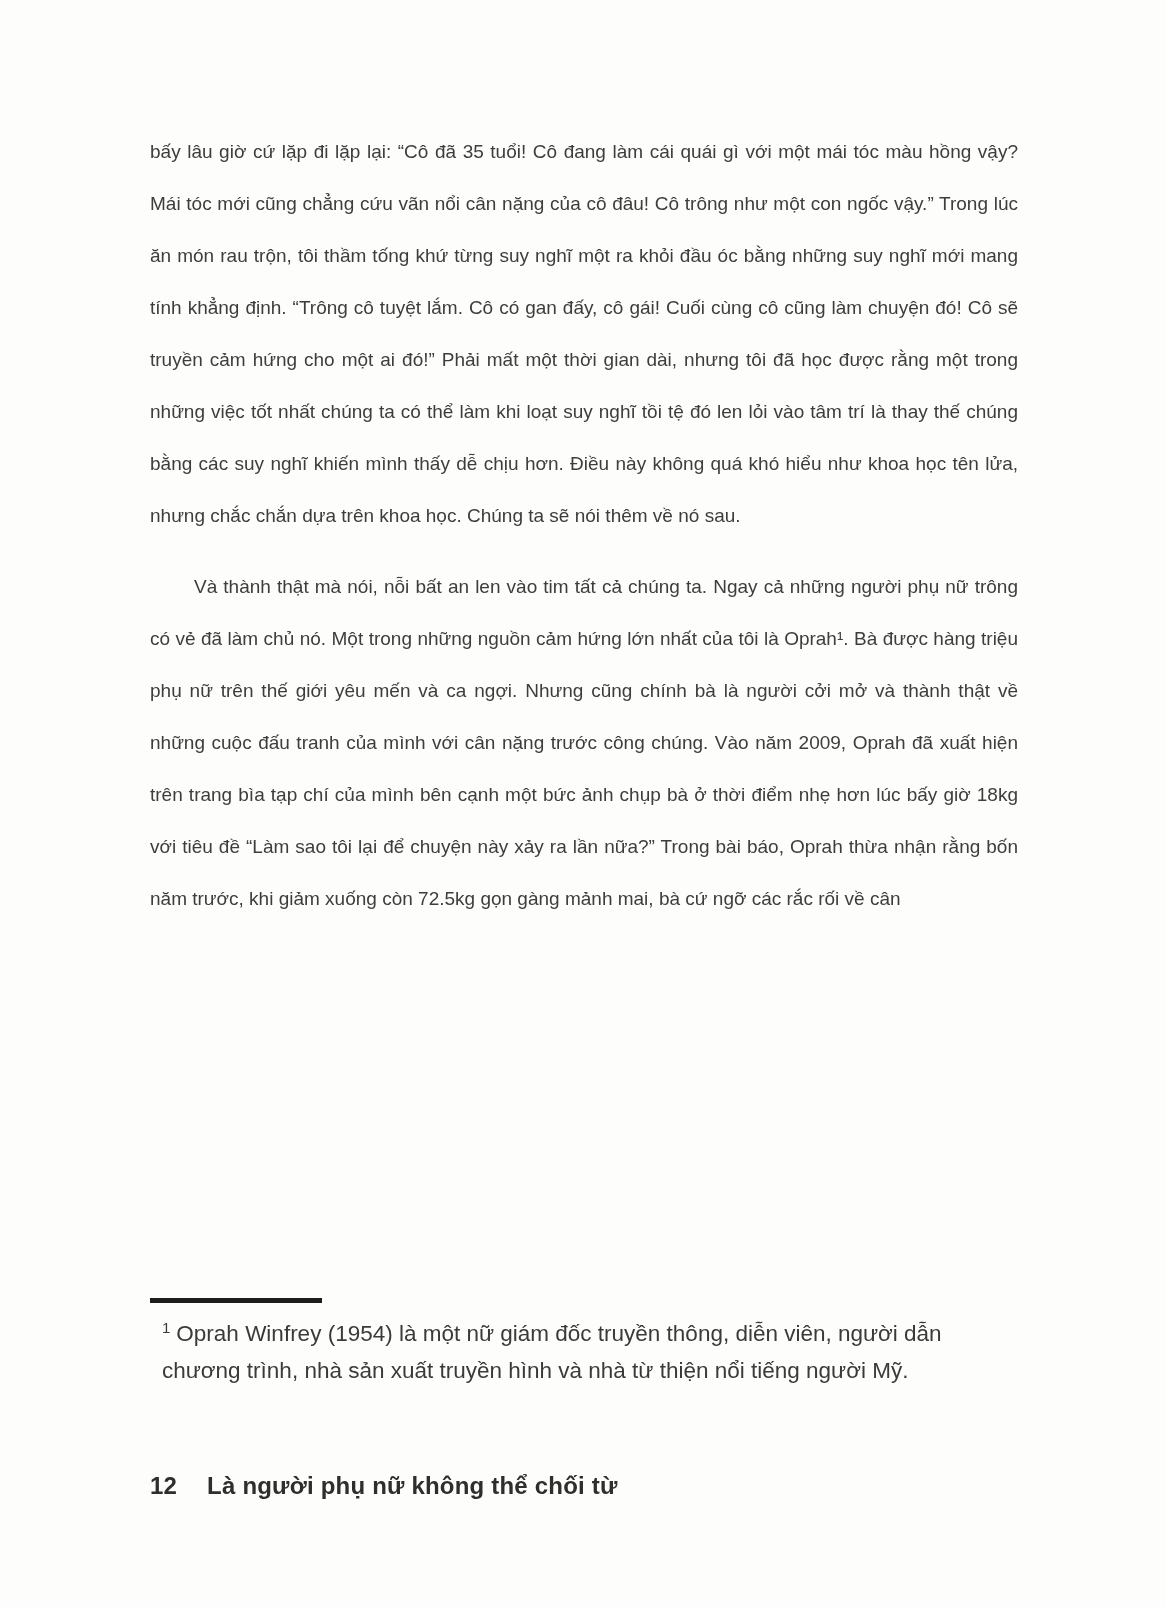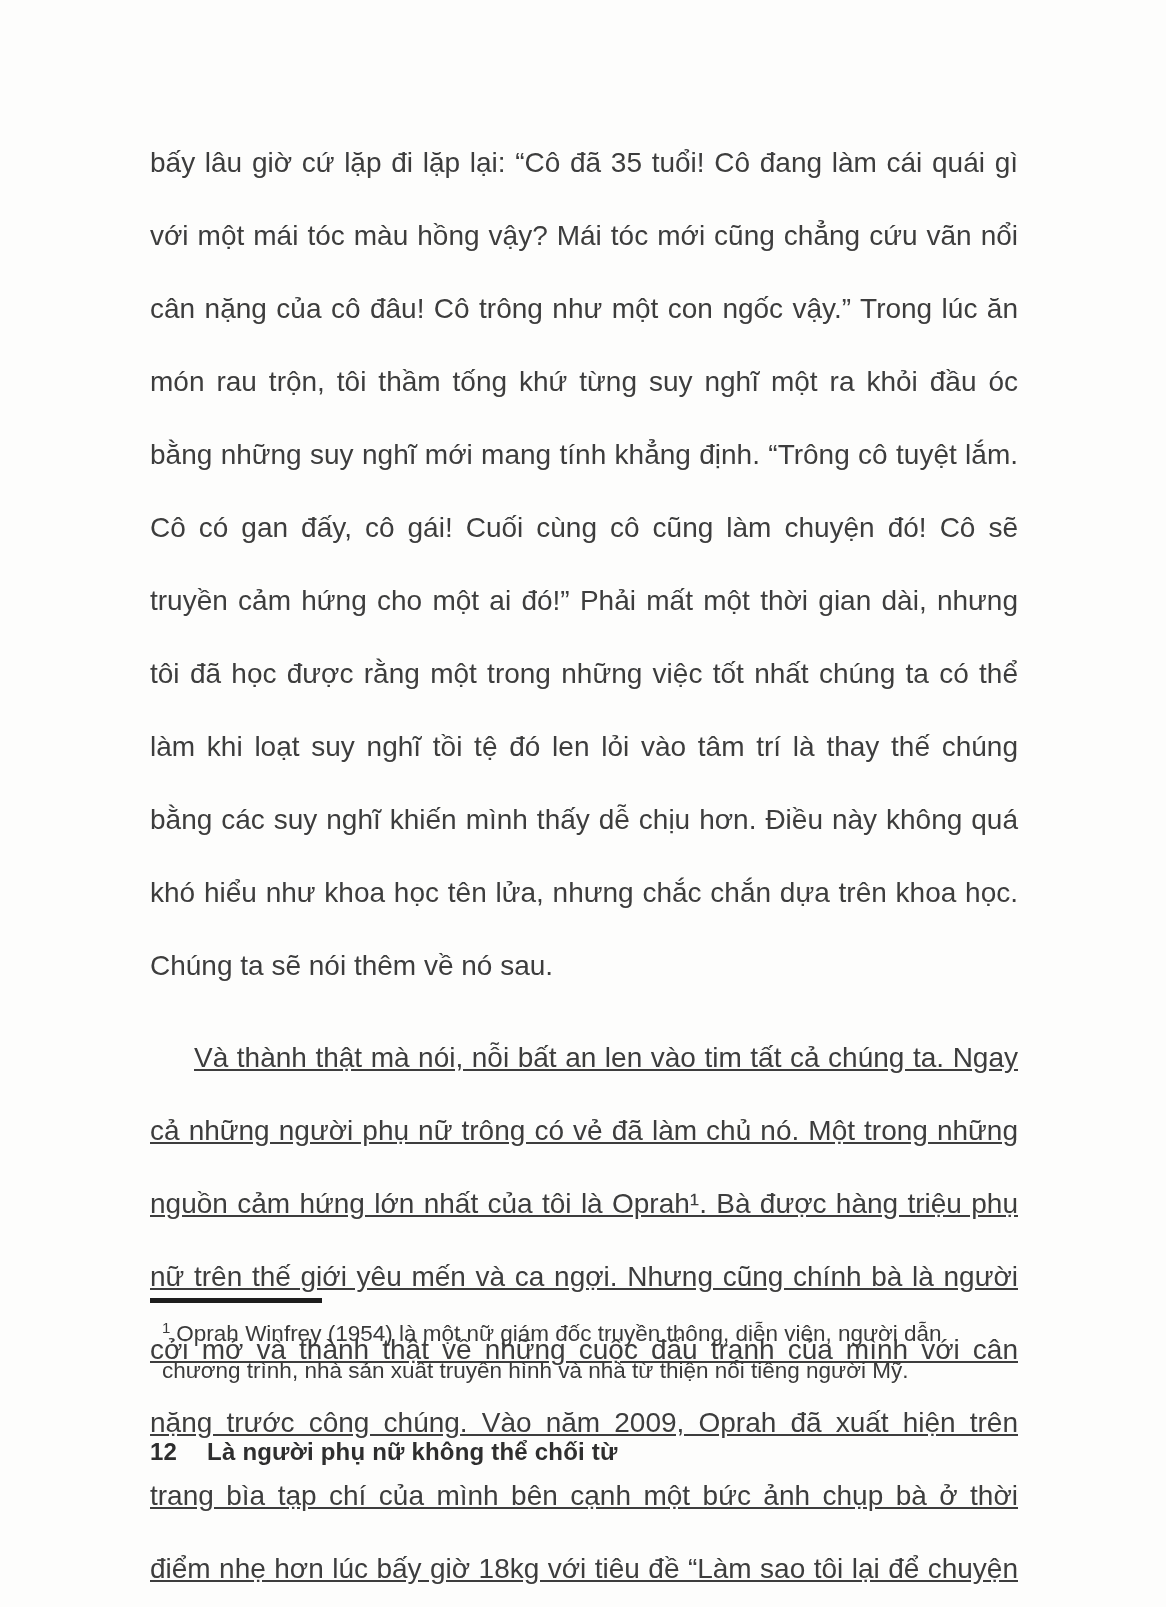--- a/index.html
+++ b/index.html
@@ -17,29 +17,28 @@
     overflow: hidden;
   }
   .content {
     position: absolute;
     left: 150px;
     width: 868px;
     top: 126px;
   }
   .para {
     margin: 0;
-    font-size: 28px;
-    line-height: 73px;
+    font-size: 19px;
+    line-height: 52px;
     text-align: justify;
     text-justify: inter-word;
     color: #3d3d3d;
   }
   .para + .para {
     margin-top: 19px;
-    text-decoration: underline;
   }
   .para.indent {
     text-indent: 44px;
   }
   .footnote-block {
     position: absolute;
     left: 150px;
     width: 868px;
     top: 1298px;
   }
@@ -59,21 +58,21 @@
   .footnote sup {
     font-size: 15px;
     line-height: 0;
   }
   .fn-text {
     margin-left: 6px;
   }
   .footer {
     position: absolute;
     left: 150px;
-    top: 1438px;
+    top: 1472px;
     font-size: 24px;
     font-weight: bold;
     color: #2e2e2e;
     letter-spacing: 0.2px;
   }
   .book-title {
     margin-left: 30px;
   }
 </style>
 </head>

